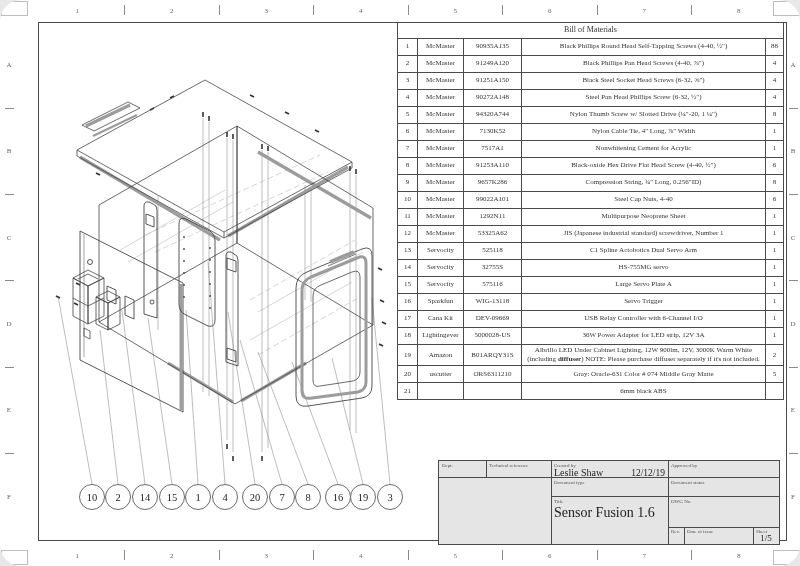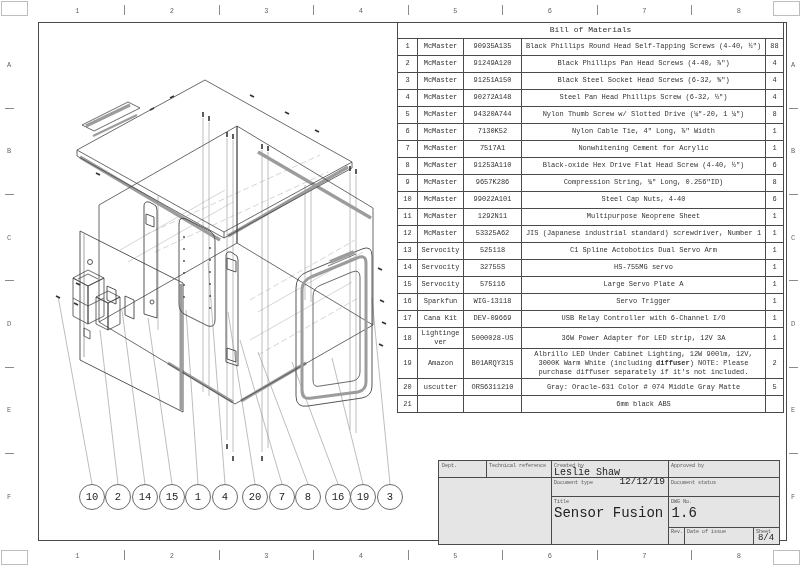--- a/index.html
+++ b/index.html
@@ -1,17 +1,17 @@
 <!DOCTYPE html>
 <html><head>
 <meta charset="utf-8">
 <style>
   html,body{margin:0;padding:0;background:#e8e8e8;}
   .sheet{position:relative;width:800px;height:566px;background:#ffffff;
-         font-family:Liberation Mono, monospace;color:#333;overflow:hidden;}
+         font-family:Liberation Serif, serif;color:#333;overflow:hidden;border-radius:21px;}
   
   .ruler{position:absolute;display:flex;color:#666;font-size:7px;}
   .ruler.h{flex-direction:row;height:13px;left:30px;width:756px;}
   .ruler.h.top{top:4px;} .ruler.h.bottom{top:549px;}
   .ruler.v{flex-direction:column;width:12px;top:22px;height:518px;}
   .ruler.v.left{left:3px;} .ruler.v.right{left:787px;}
   .zone-cell{position:relative;flex:1;display:flex;align-items:center;justify-content:center;}
   .ruler.h .tick{position:absolute;right:-0.5px;top:1px;height:10px;border-left:1px solid #8a8a8a;}
   .ruler.v .tick{position:absolute;bottom:-0.5px;left:2px;width:9px;border-top:1px solid #8a8a8a;}
   .corner{position:absolute;width:25px;height:13px;border:1px solid #bdbdbd;}
@@ -490,23 +490,23 @@
     <span class="tb-label" style="left:232px;top:2px;">Approved by</span>
     <span class="tb-label" style="left:115px;top:19px;">Document type</span>
     <span class="tb-label" style="left:232px;top:19px;">Document status</span>
     <span class="tb-label" style="left:115px;top:38px;">Title</span>
     <span class="tb-label" style="left:232px;top:38px;">DWG No.</span>
     <span class="tb-label" style="left:232px;top:68px;">Rev.</span>
     <span class="tb-label" style="left:248px;top:68px;">Date of issue</span>
     <span class="tb-label" style="left:317px;top:68px;">Sheet</span>
 
     <span class="tb-val" style="left:115px;top:6px;font-size:10px;">Leslie Shaw</span>
-    <span class="tb-val" style="left:160px;top:7px;width:66px;text-align:right;font-size:9.5px;margin-top:8px;">12/12/19</span>
+    <span class="tb-val" style="left:160px;top:7px;width:66px;text-align:right;font-size:9.5px;">12/12/19</span>
     <span class="tb-val" style="left:115px;top:44px;font-size:14px;">Sensor Fusion 1.6</span>
-    <span class="tb-val" style="left:314px;top:72px;width:26px;text-align:center;font-size:9px;">8/4</span>
+    <span class="tb-val" style="left:314px;top:72px;width:26px;text-align:center;font-size:9px;">1/5</span>
   </div>
 <div class="balloon" style="left: 79px; top: 484px;">
       <span>10</span>
     </div>
     <div class="balloon" style="left: 105px; top: 484px;">
       <span>2</span>
     </div>
     <div class="balloon" style="left: 132px; top: 484px;">
       <span>14</span>
     </div>

